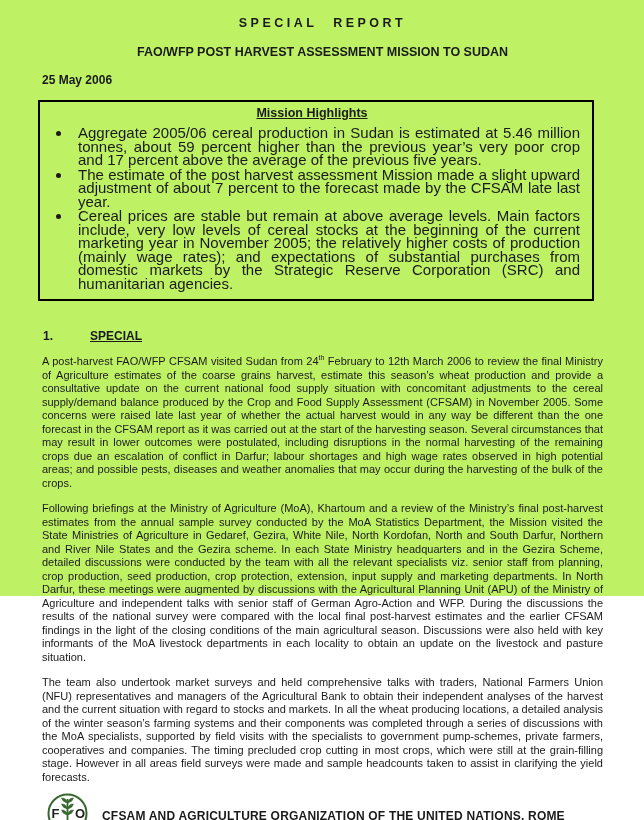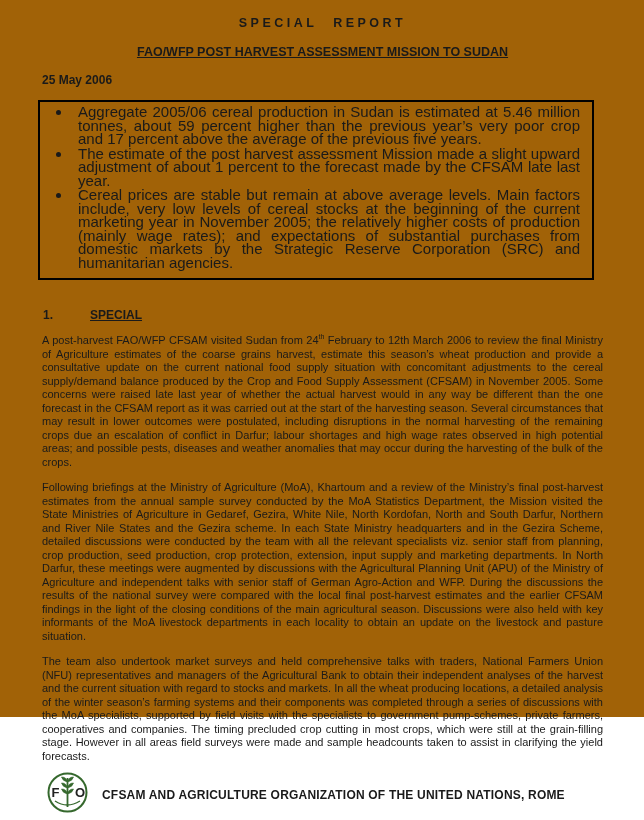--- a/index.html
+++ b/index.html
@@ -1,28 +1,28 @@
 <!DOCTYPE html>
 <html><head>
 <meta charset="utf-8">
 <style>
   html,body{margin:0;padding:0;}
   body{
     width:644px;height:820px;background:#ffffff;overflow:hidden;
     font-family:"Liberation Sans","DejaVu Sans",sans-serif;
     color:#1a1a1a;-webkit-font-smoothing:antialiased;
   }
-  .page{width:644px;height:717px;box-sizing:border-box;padding:14px 41px 0 42px;background:#a16207;}
+  .page{width:644px;height:596px;box-sizing:border-box;padding:14px 41px 0 42px;background:#bef264;}
 
   .kicker{
     text-align:center;font-weight:bold;font-size:12.5px;
     letter-spacing:3.5px;word-spacing:9px;margin:2px 0 0 0;
   }
   .doc-title{
-    text-align:center;font-weight:bold;font-size:12.5px;margin:15px 0 0 0;text-decoration:underline;
+    text-align:center;font-weight:bold;font-size:12.5px;margin:15px 0 0 0;
   }
   .doc-date{
     font-weight:bold;font-size:12px;margin:14px 0 0 0;
   }
 
   .highlights-box{
     border:2px solid #000;margin:13px 9px 0 -4px;padding:3px 12px 8px 4px;
     box-sizing:border-box;
   }
   .highlights-heading{
@@ -57,23 +57,24 @@
 </head>
 <body>
 
 <div class="page">
 
   <div class="kicker">SPECIAL REPORT</div>
   <div class="doc-title">FAO/WFP POST HARVEST ASSESSMENT MISSION TO SUDAN</div>
   <div class="doc-date">25 May 2006</div>
 
   <div class="highlights-box">
+    <div class="highlights-heading">Mission Highlights</div>
     <ul class="highlights-list">
       <li>Aggregate 2005/06 cereal production in Sudan is estimated at 5.46 million tonnes, about 59 percent higher than the previous year’s very poor crop and 17 percent above the average of the previous five years.</li>
-      <li>The estimate of the post harvest assessment Mission made a slight upward adjustment of about 1 percent to the forecast made by the CFSAM late last year.</li>
+      <li>The estimate of the post harvest assessment Mission made a slight upward adjustment of about 7 percent to the forecast made by the CFSAM late last year.</li>
       <li>Cereal prices are stable but remain at above average levels. Main factors include, very low levels of cereal stocks at the beginning of the current marketing year in November 2005; the relatively higher costs of production (mainly wage rates); and expectations of substantial purchases from domestic markets by the Strategic Reserve Corporation (SRC) and humanitarian agencies.</li>
     </ul>
   </div>
 
   <div class="section-heading">
     <span class="section-number">1.</span>
     <span class="section-title">SPECIAL</span>
   </div>
 
   <p class="body-para"><span>A post-harvest FAO/WFP CFSAM visited Sudan from 24</span><sup>th</sup><span> February to 12th March 2006 to review the final Ministry of Agriculture estimates of the coarse grains harvest, estimate this season’s wheat production and provide a consultative update on the current national food supply situation with concomitant adjustments to the cereal supply/demand balance produced by the Crop and Food Supply Assessment (CFSAM) in November 2005. Some concerns were raised late last year of whether the actual harvest would in any way be different than the one forecast in the CFSAM report as it was carried out at the start of the harvesting season. Several circumstances that may result in lower outcomes were postulated, including disruptions in the normal harvesting of the remaining crops due an escalation of conflict in Darfur; labour shortages and high wage rates observed in high potential areas; and possible pests, diseases and weather anomalies that may occur during the harvesting of the bulk of the crops.</span></p>

